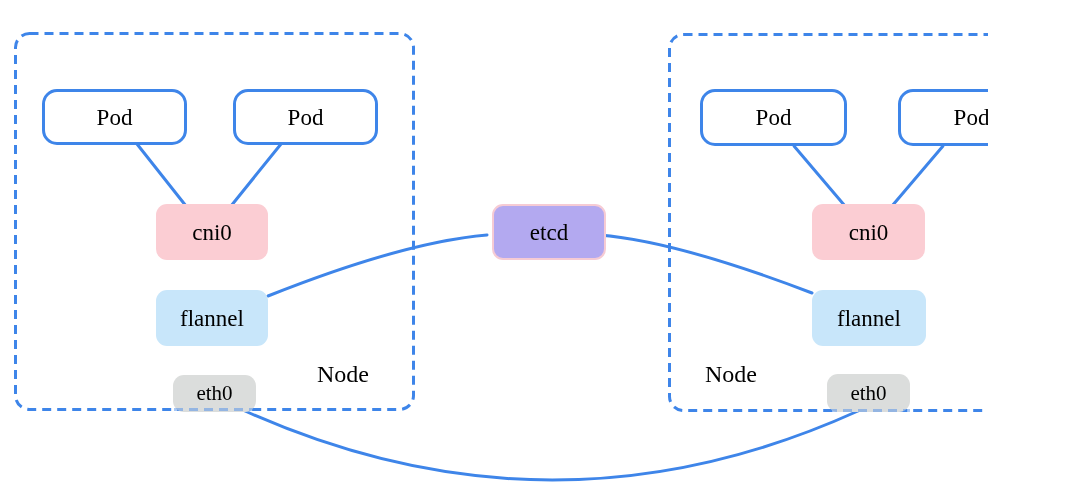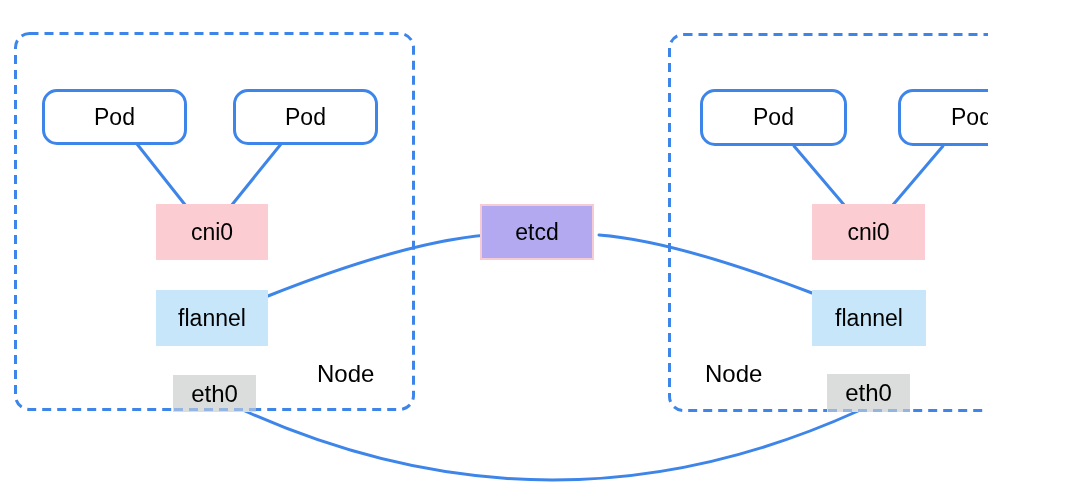--- a/index.html
+++ b/index.html
@@ -5,50 +5,51 @@
   html, body {
     margin: 0;
     padding: 0;
     background: #ffffff;
   }
   .canvas {
     position: relative;
     width: 988px;
     height: 496px;
     background: var(--background, #fff);
-    font-family: Liberation Sans, sans-serif;
+    font-family: Liberation Serif, serif;
     color: var(--text, #000);
     overflow: hidden;
   }
   svg.wires, svg.overlay {
     position: absolute;
     left: 0;
     top: 0;
     width: 1080px;
     height: 496px;
   }
   svg.wires { z-index: 1; }
   .box {
     position: absolute;
     z-index: 2;
     display: flex;
     align-items: center;
     justify-content: center;
     font-size: 23px;
     line-height: 1;
     box-sizing: border-box;
+    border-radius: 11px;
   }
   .pod {
     background: var(--pod-fill, #fff);
     border: 3px solid var(--line-blue, #3E85E9);
     border-radius: 15px;
   }
   .cni0    { background: var(--cni0-fill, #FBCDD3); }
   .flannel { background: var(--flannel-fill, #C8E6FA); }
-  .eth0    { background: var(--eth0-fill, #DBDDDC); font-size: 24px; }
+  .eth0    { background: var(--eth0-fill, #DBDDDC); font-size: 21px; }
   .etcd    {
     background: var(--etcd-fill, #B3A9F0);
     border: 2px solid var(--etcd-border, #F6CBD4);
   }
   .node-label {
     position: absolute;
     z-index: 2;
     font-size: 24px;
     line-height: 1;
     text-align: right;
@@ -79,21 +80,21 @@
     <path class="wire" d="M245,411 Q553,549 858,411"></path>
   </svg>
 
   <div class="box pod" style="left:42px; top:89px; width:145px; height:56px">Pod</div>
   <div class="box pod" style="left:233px; top:89px; width:145px; height:56px">Pod</div>
   <div class="box cni0" style="left:156px; top:204px; width:112px; height:56px">cni0</div>
   <div class="box flannel" style="left:156px; top:290px; width:112px; height:56px">flannel</div>
   <div class="box eth0" style="left:173px; top:375px; width:83px; height:37px">eth0</div>
   <span class="node-label" style="left:317px; top:362px">Node</span>
 
-  <div class="box etcd" style="left:480px; top:204px; width:114px; height:56px">etcd</div>
+  <div class="box etcd" style="left:492px; top:204px; width:114px; height:56px">etcd</div>
 
   <div class="box pod" style="left:700px; top:89px; width:147px; height:57px">Pod</div>
   <div class="box pod" style="left:898px; top:89px; width:147px; height:57px">Pod</div>
   <div class="box cni0" style="left:812px; top:204px; width:113px; height:56px">cni0</div>
   <div class="box flannel" style="left:812px; top:290px; width:114px; height:56px">flannel</div>
   <div class="box eth0" style="left:827px; top:374px; width:83px; height:38px">eth0</div>
   <span class="node-label" style="left:705px; top:362px">Node</span>
 
   <svg class="overlay" viewBox="0 0 1080 496">
     <path class="dash-ghost" d="M174,409.5 H256"></path>

